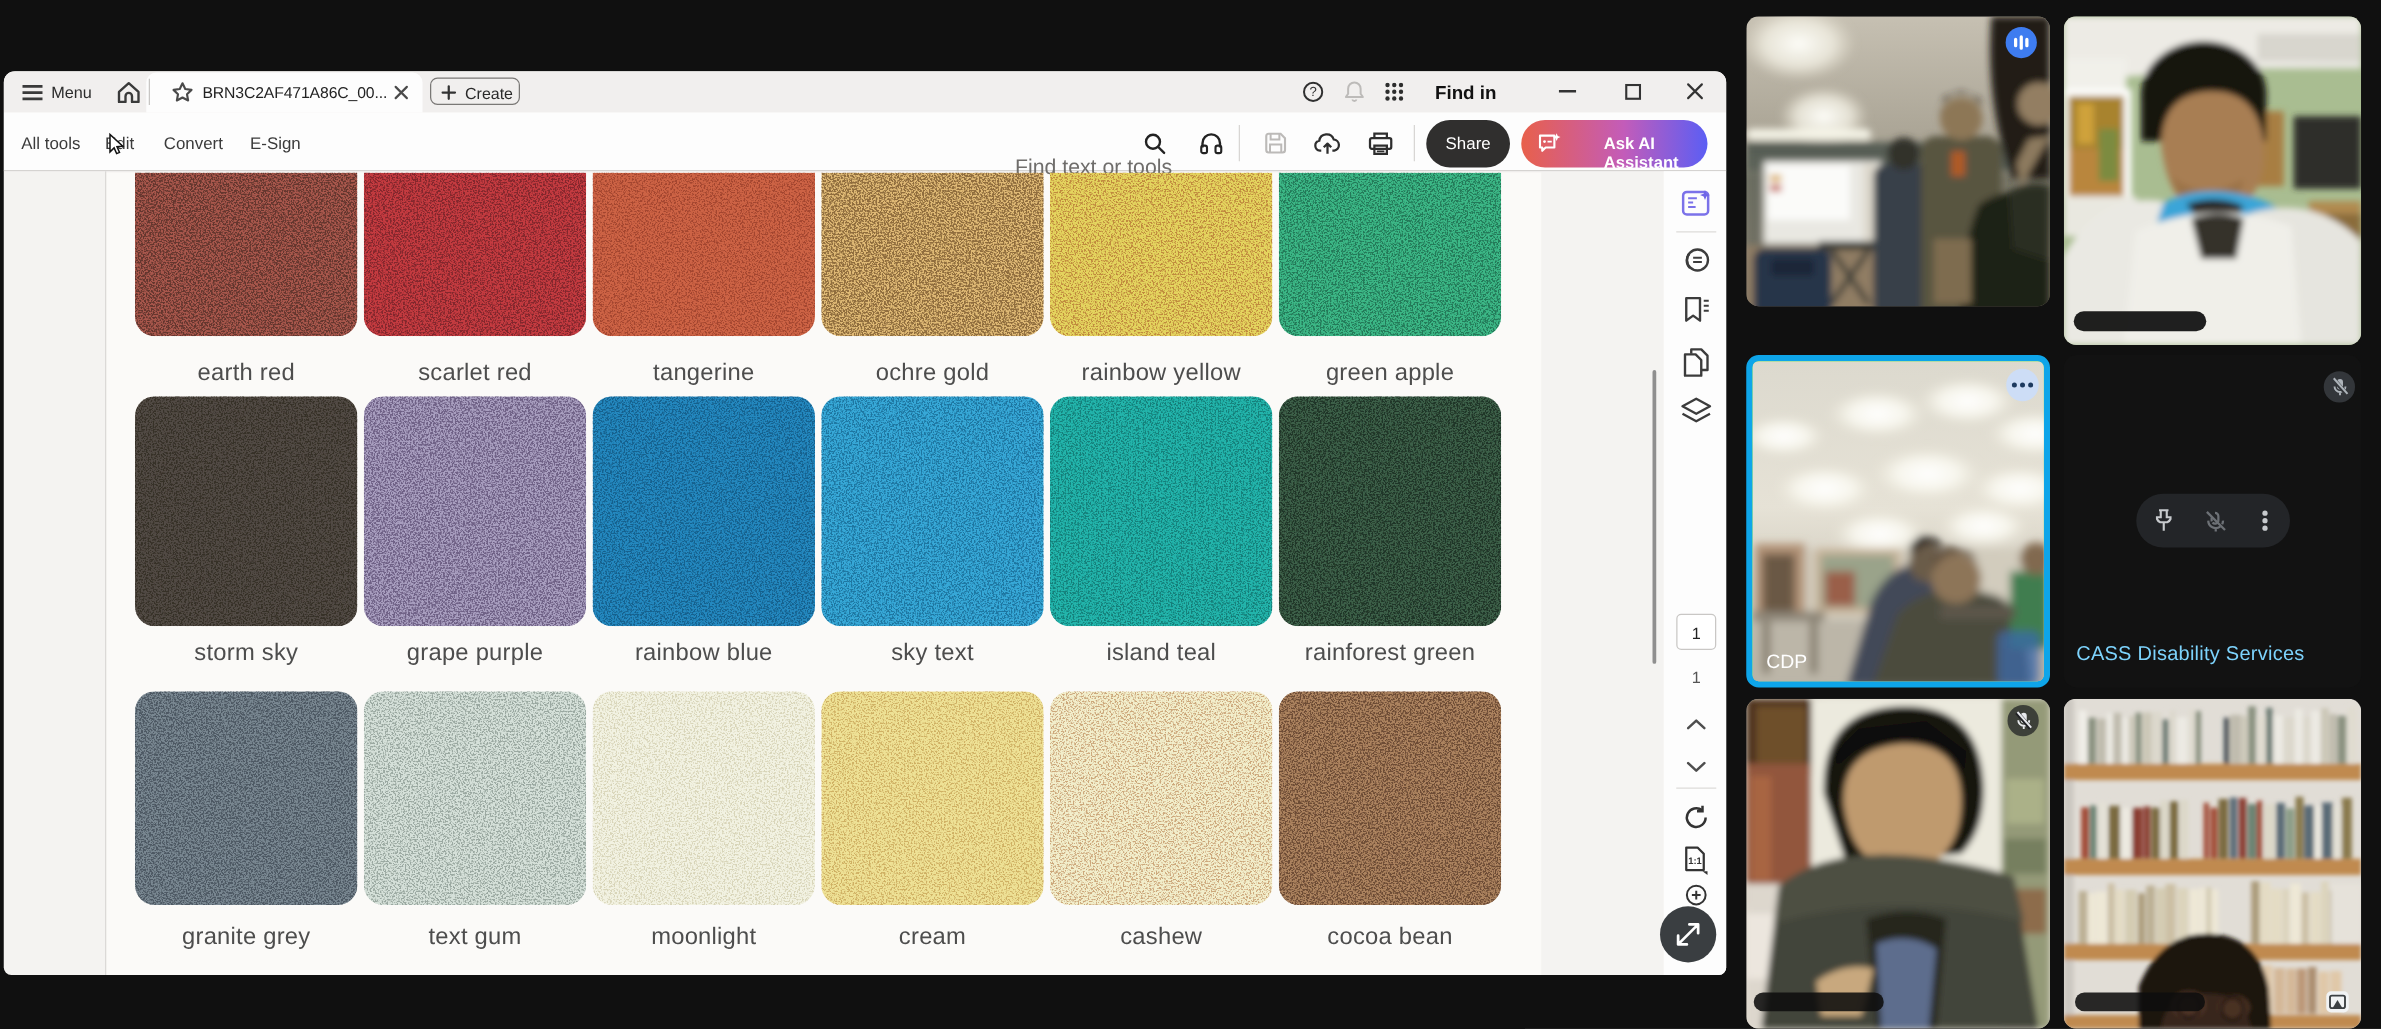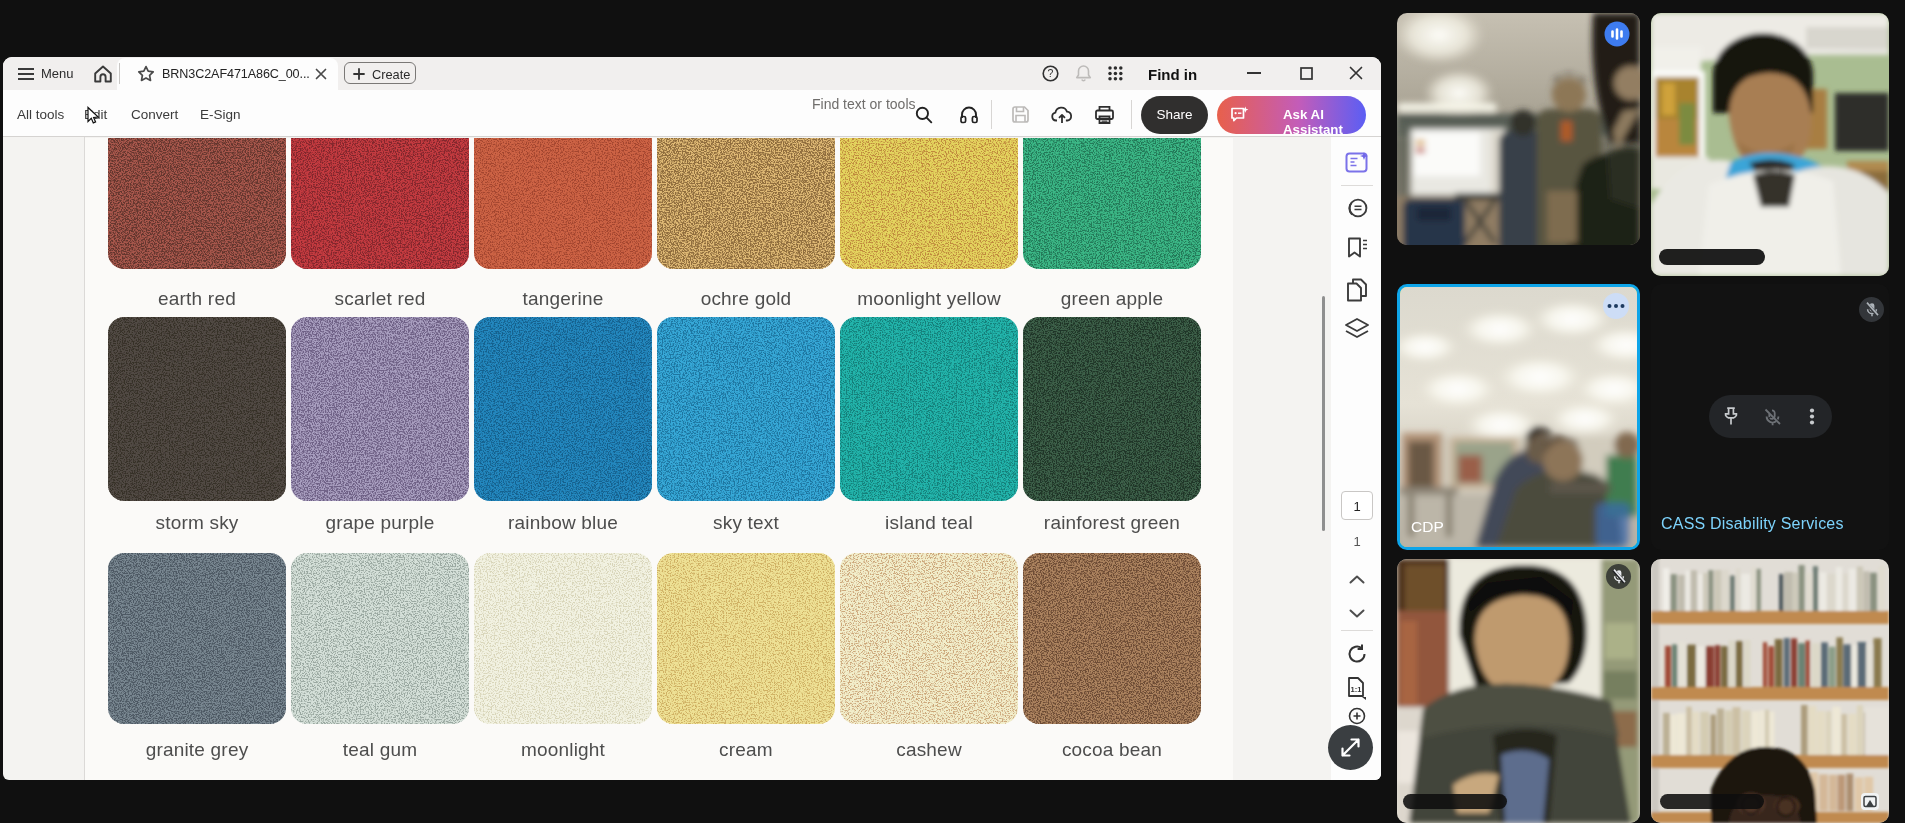--- a/index.html
+++ b/index.html
@@ -74,21 +74,21 @@
 <svg class="abs" style="left:1349px;top:66px;" width="14" height="14" viewBox="0 0 14 14" xmlns="http://www.w3.org/2000/svg">
       <path d="M1.5 1.5 12.5 12.5M12.5 1.5 1.5 12.5" stroke="#333" stroke-width="1.7" stroke-linecap="round"></path>
     </svg>
 <div class="tbtxt" style="left:17px;top:107px;font-size:13.5px;color:#3b3b3b;">All tools</div>
 <div class="tbtxt" style="left:84px;top:107px;font-size:13.5px;color:#3b3b3b;">Edit</div>
 <div class="tbtxt" style="left:131px;top:107px;font-size:13.5px;color:#3b3b3b;">Convert</div>
 <div class="tbtxt" style="left:200px;top:107px;font-size:13.5px;color:#3b3b3b;">E-Sign</div>
 <svg class="abs" style="left:85px;top:106px;" width="16" height="20" viewBox="0 0 16 20" xmlns="http://www.w3.org/2000/svg">
       <path d="M3 1.5v14l3.3-3.2 2 4.6 2.3-1-2-4.5 4.6-.4z" fill="#fff" stroke="#111" stroke-width="1.2"></path>
     </svg>
-<div class="tbtxt" style="left:812px;top:96px;font-size:14px;color:#6f6d6b;">Find text or tools</div>
+<div class="tbtxt" style="left:812px;top:124px;font-size:17px;color:#6f6d6b;">Find text or tools</div>
 <svg class="abs" style="left:915px;top:106px;" width="18" height="18" viewBox="0 0 18 18" xmlns="http://www.w3.org/2000/svg">
       <circle cx="7.4" cy="7.4" r="5.6" fill="none" stroke="#222" stroke-width="1.9"></circle>
       <path d="M11.6 11.6 16.3 16.3" stroke="#222" stroke-width="1.9" stroke-linecap="round"></path>
     </svg>
 <svg class="abs" style="left:959px;top:105px;" width="20" height="19" viewBox="0 0 20 19" xmlns="http://www.w3.org/2000/svg">
       <path d="M3 13V9.5a7 7 0 0 1 14 0V13" fill="none" stroke="#222" stroke-width="1.9"></path>
       <rect x="2" y="11.5" width="4.6" height="6" rx="1.6" fill="none" stroke="#222" stroke-width="1.7"></rect>
       <rect x="13.4" y="11.5" width="4.6" height="6" rx="1.6" fill="none" stroke="#222" stroke-width="1.7"></rect>
     </svg>
 <div class="abs" style="left:991px;top:100px;width:1px;height:29px;background:#d8d6d4;"></div>
@@ -168,21 +168,21 @@
 <svg width="178" height="131" xmlns="http://www.w3.org/2000/svg">
 <filter id="n5" x="0" y="0" width="100%" height="100%">
 <feTurbulence type="fractalNoise" baseFrequency="0.75" numOctaves="2" seed="35" result="t"></feTurbulence>
 <feColorMatrix in="t" type="matrix" values="0 0 0 0 0  0 0 0 0 0  0 0 0 0 0  6 0 0 0 -2.85" result="a"></feColorMatrix>
 <feFlood flood-color="#aa5c2c" result="f"></feFlood>
 <feComposite in="f" in2="a" operator="in"></feComposite>
 </filter>
 <rect width="100%" height="100%" fill="#e4d45e"></rect>
 <rect width="100%" height="100%" filter="url(#n5)" opacity="0.62"></rect>
 </svg></div>
-<div class="swlab" style="left:840px;top:288px;">moonlight yellow</div>
+<div class="swlab" style="left:840px;top:288px;">rainbow yellow</div>
 <div class="sw" style="left:1023px;top:138px;width:178px;height:131px;border-radius:0 0 16px 16px;">
 <svg width="178" height="131" xmlns="http://www.w3.org/2000/svg">
 <filter id="n6" x="0" y="0" width="100%" height="100%">
 <feTurbulence type="fractalNoise" baseFrequency="0.75" numOctaves="2" seed="42" result="t"></feTurbulence>
 <feColorMatrix in="t" type="matrix" values="0 0 0 0 0  0 0 0 0 0  0 0 0 0 0  6 0 0 0 -2.72" result="a"></feColorMatrix>
 <feFlood flood-color="#14533c" result="f"></feFlood>
 <feComposite in="f" in2="a" operator="in"></feComposite>
 </filter>
 <rect width="100%" height="100%" fill="#3cb786"></rect>
 <rect width="100%" height="100%" filter="url(#n6)" opacity="0.62"></rect>
@@ -276,21 +276,21 @@
 <svg width="178" height="171" xmlns="http://www.w3.org/2000/svg">
 <filter id="n14" x="0" y="0" width="100%" height="100%">
 <feTurbulence type="fractalNoise" baseFrequency="0.75" numOctaves="2" seed="98" result="t"></feTurbulence>
 <feColorMatrix in="t" type="matrix" values="0 0 0 0 0  0 0 0 0 0  0 0 0 0 0  6 0 0 0 -2.78" result="a"></feColorMatrix>
 <feFlood flood-color="#77877e" result="f"></feFlood>
 <feComposite in="f" in2="a" operator="in"></feComposite>
 </filter>
 <rect width="100%" height="100%" fill="#d5e0d9"></rect>
 <rect width="100%" height="100%" filter="url(#n14)" opacity="0.62"></rect>
 </svg></div>
-<div class="swlab" style="left:291px;top:739px;">teal gum</div>
+<div class="swlab" style="left:291px;top:739px;">text gum</div>
 <div class="sw" style="left:474px;top:553px;width:178px;height:171px;border-radius:16px;">
 <svg width="178" height="171" xmlns="http://www.w3.org/2000/svg">
 <filter id="n15" x="0" y="0" width="100%" height="100%">
 <feTurbulence type="fractalNoise" baseFrequency="0.75" numOctaves="2" seed="105" result="t"></feTurbulence>
 <feColorMatrix in="t" type="matrix" values="0 0 0 0 0  0 0 0 0 0  0 0 0 0 0  6 0 0 0 -2.90" result="a"></feColorMatrix>
 <feFlood flood-color="#c9c3a0" result="f"></feFlood>
 <feComposite in="f" in2="a" operator="in"></feComposite>
 </filter>
 <rect width="100%" height="100%" fill="#f2f2e2"></rect>
 <rect width="100%" height="100%" filter="url(#n15)" opacity="0.62"></rect>
@@ -466,21 +466,21 @@
 <path d="M86 128q26 22 58 2l-6 22-40 4z" fill="#9a7246"></path>
 <path d="M62 162q24-22 56-22q36 0 60 18l16 14v91H40z" fill="#3ba5d8"></path>
 <path d="M98 150q26-8 46 2l-20 34z" fill="#2a2622"></path>
 <path d="M0 263V192q28-52 80-44q-22 62 8 115z" fill="#eae9e3"></path>
 <path d="M238 263V180q-38-38-90-22q18 48-4 105z" fill="#e6e5df"></path>
 <path d="M58 172q62-28 124-4l8 95H48z" fill="#f0efe9"></path>
 <path d="M102 162q22-8 42 0l-6 32h-28z" fill="#35322c"></path>
 </g>
 <rect x="8" y="236" width="106" height="16" rx="8" fill="#0d0d0d" opacity="0.92"></rect>
     </svg></div>
-<div class="tile" style="left:1397px;top:284px;width:243px;height:266px;border:3px solid #0ea5e9;background:#bef264;"><svg width="237" height="260" viewBox="0 0 237 260" xmlns="http://www.w3.org/2000/svg">
+<div class="tile" style="left:1397px;top:284px;width:243px;height:266px;border:5px solid #0ea5e9;background:#bef264;"><svg width="237" height="260" viewBox="0 0 237 260" xmlns="http://www.w3.org/2000/svg">
       <defs>
         <filter id="b3" x="-20%" y="-20%" width="140%" height="140%">
           <feGaussianBlur stdDeviation="3.5"></feGaussianBlur>
         </filter>
 <radialGradient id="g3l" cx="50%" cy="50%" r="50%">
           <stop offset="0%" stop-color="#ffffff"></stop>
           <stop offset="55%" stop-color="#fbfaf2" stop-opacity="0.85"></stop>
           <stop offset="100%" stop-color="#f1eee0" stop-opacity="0"></stop>
         </radialGradient>
 <linearGradient id="g3bg" x1="0" y1="0" x2="0" y2="1">

